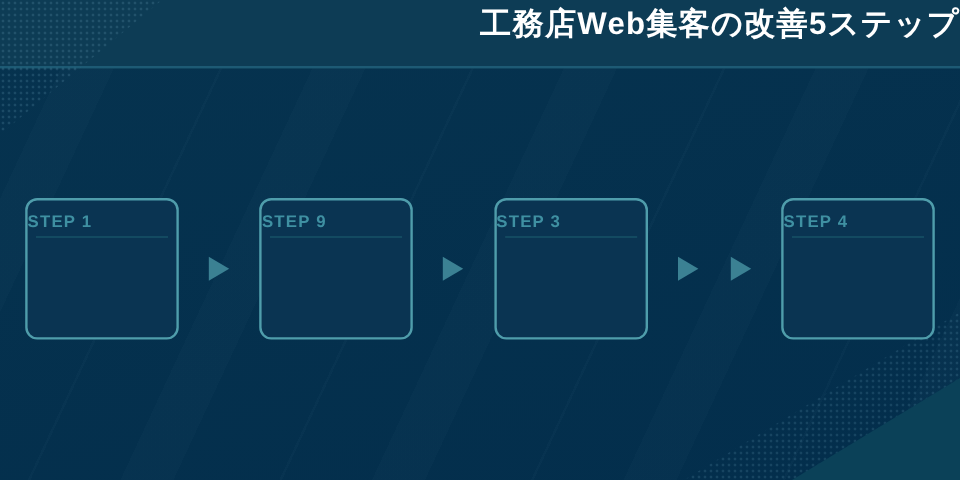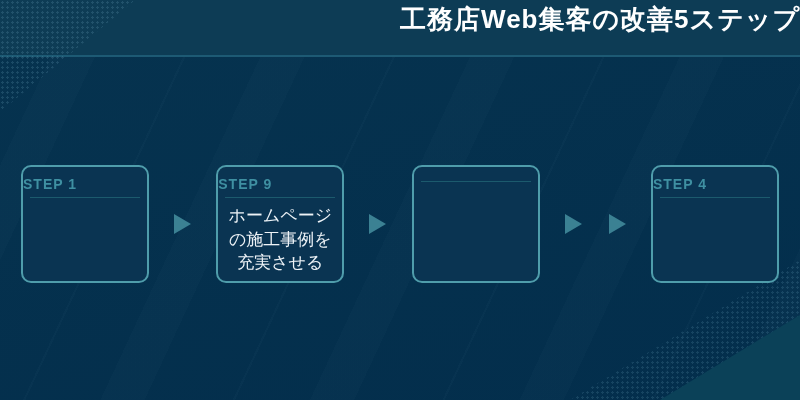--- a/index.html
+++ b/index.html
@@ -154,31 +154,27 @@
       </div>
     </section>
 
     <div class="arrow"></div>
 
     <section class="step">
       <div class="step-head">
         <div class="step-label">STEP 9</div>
         <div class="step-divider"></div>
       </div>
-      <div class="step-body">
-        <p class="step-text">ホームページ
-の施工事例を
-充実させる</p>
-      </div>
     </section>
 
     <div class="arrow"></div>
 
     <section class="step">
       <div class="step-head">
+        <div class="step-label">STEP 3</div>
         <div class="step-divider"></div>
       </div>
     </section>
 
     <div class="arrow"></div>
 
 
     <div class="arrow"></div>
 
     <section class="step">

